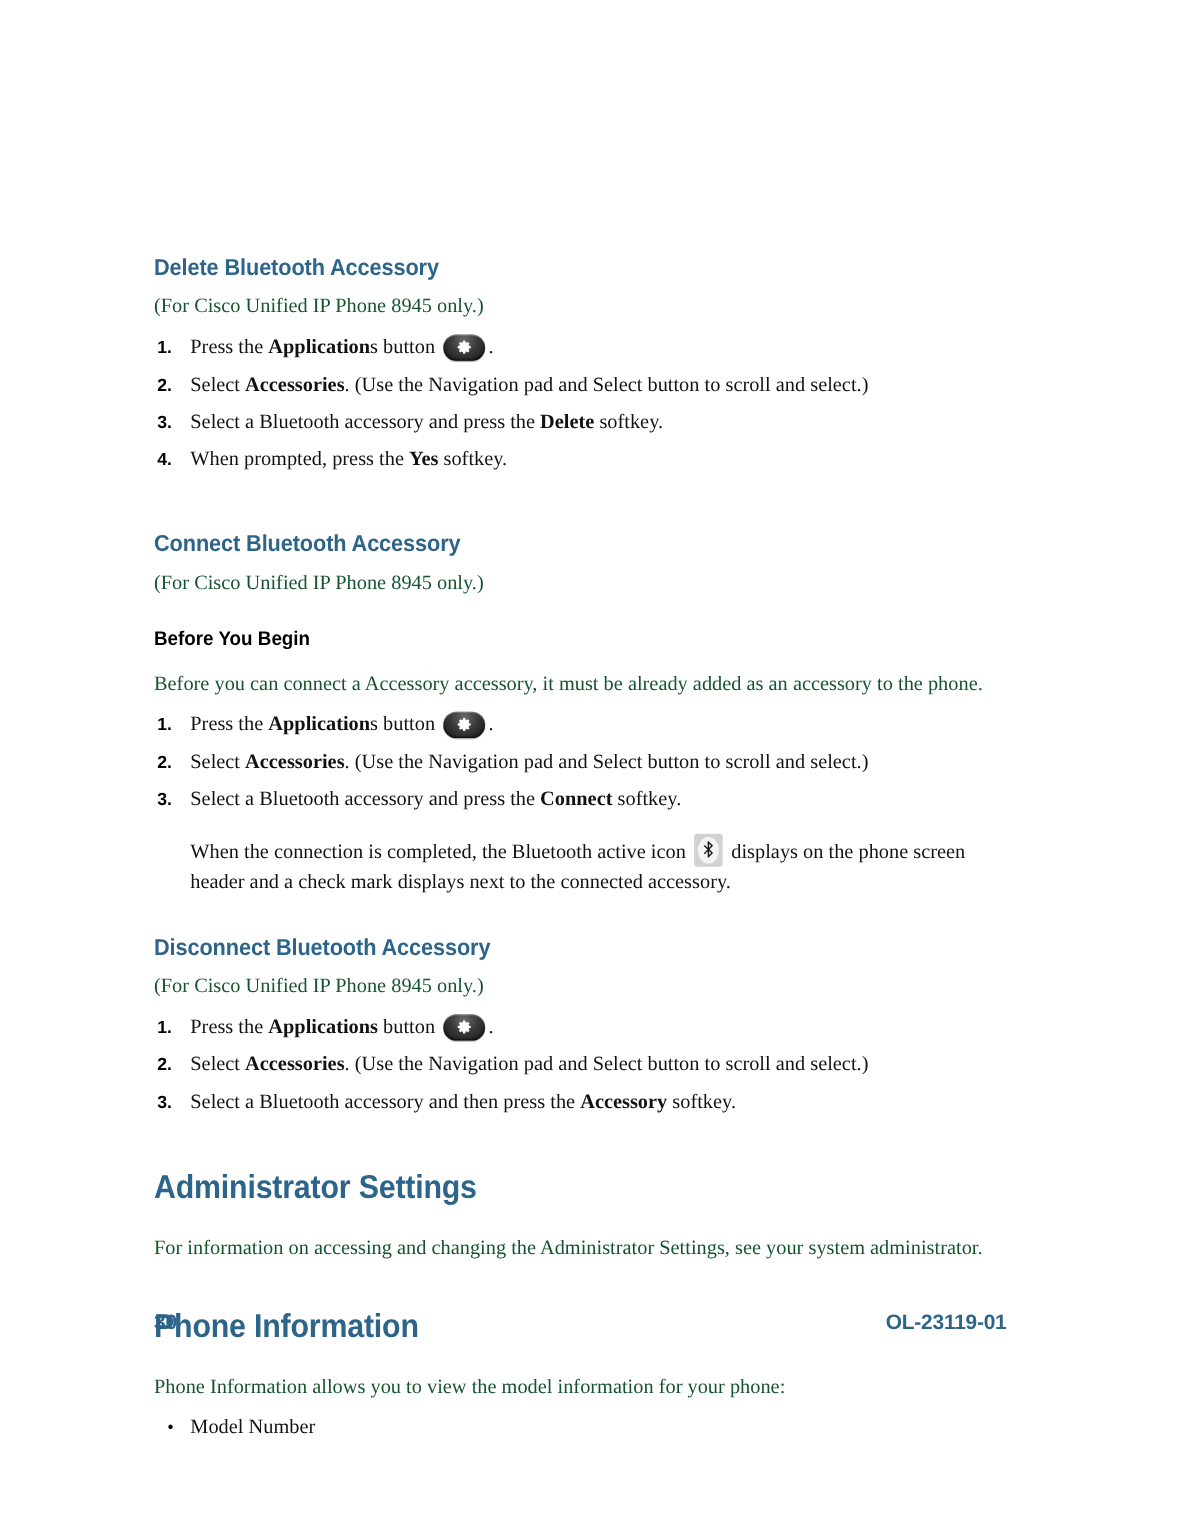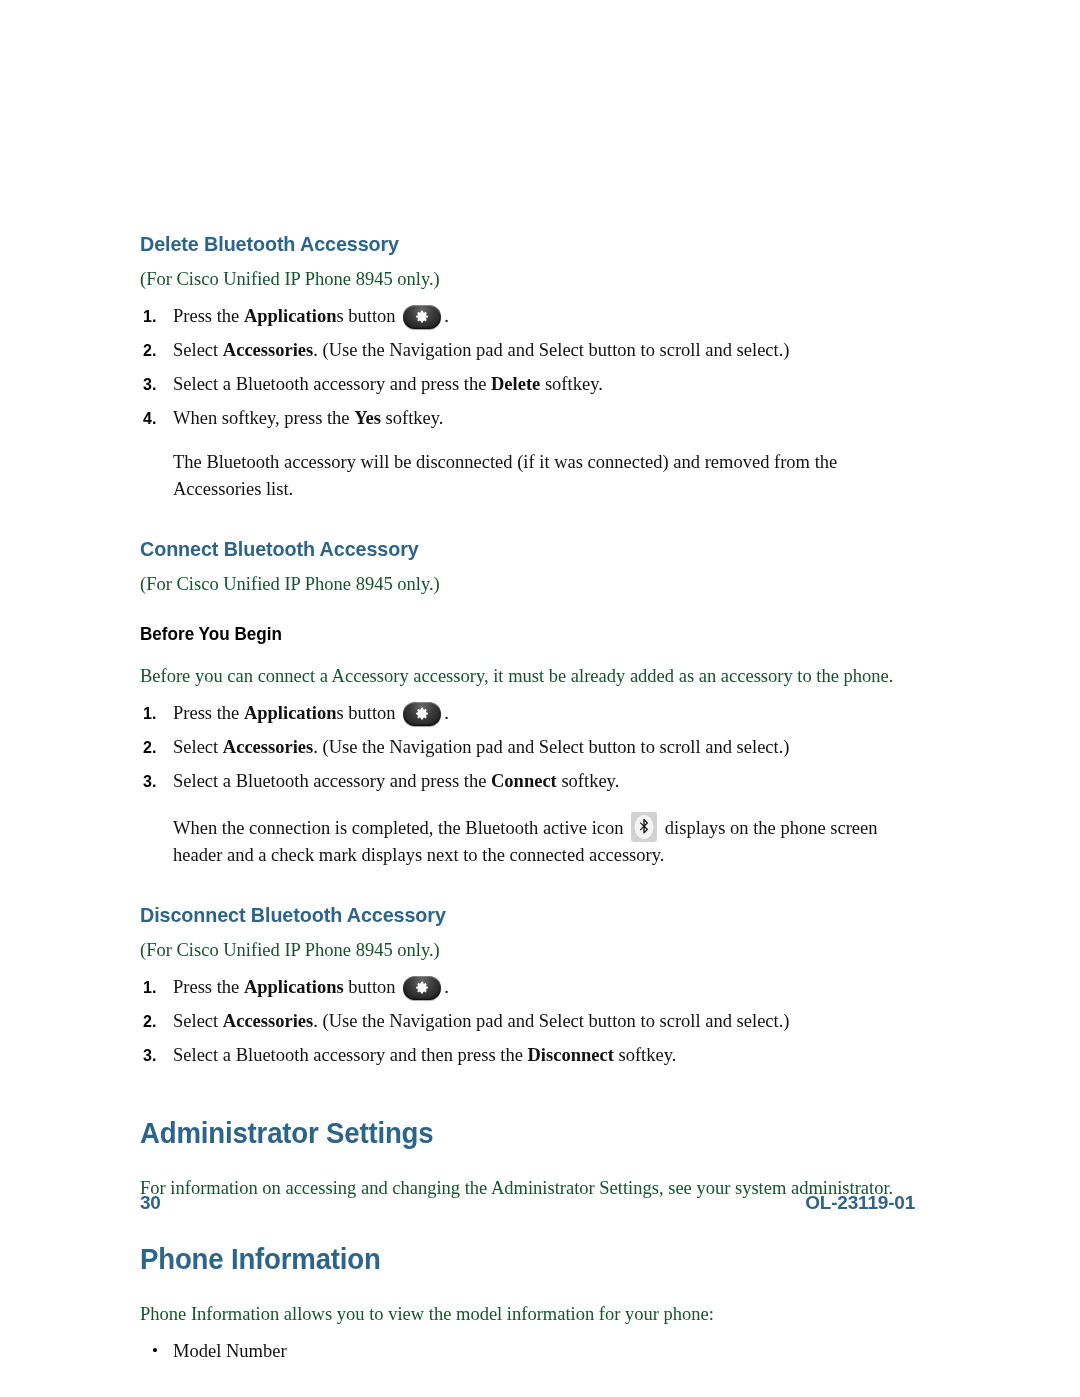--- a/index.html
+++ b/index.html
@@ -234,25 +234,24 @@
               <path fill="#ffffff" d="M13.55 2h-3.1l-.4 2.35a8 8 0 0 0-1.7.7L6.5 3.7 4.3 5.9l1.35 1.85a8 8 0 0 0-.7 1.7L2.6 9.85v3.1l2.35.4c.17.6.4 1.17.7 1.7L4.3 16.9l2.2 2.2 1.85-1.35c.53.3 1.1.53 1.7.7l.4 2.35h3.1l.4-2.35c.6-.17 1.17-.4 1.7-.7l1.85 1.35 2.2-2.2-1.35-1.85c.3-.53.53-1.1.7-1.7l2.35-.4v-3.1l-2.35-.4a8 8 0 0 0-.7-1.7L19.7 5.9l-2.2-2.2-1.85 1.35a8 8 0 0 0-1.7-.7L13.55 2z"></path>
             </svg></span><span>.</span>
       </li>
       <li>
         <span class="num">2.</span><span>Select </span><span class="b">Accessories</span><span>. (Use the Navigation pad and Select button to scroll and select.)</span>
       </li>
       <li>
         <span class="num">3.</span><span>Select a Bluetooth accessory and press the </span><span class="b">Delete</span><span> softkey.</span>
       </li>
       <li>
-        <span class="num">4.</span><span>When softkey, press the </span><span class="b">Yes</span><span> softkey.</span>
+        <span class="num">4.</span><span>When prompted, press the </span><span class="b">Yes</span><span> softkey.</span>
       </li>
     </ol>
     <div class="gap-sm"></div>
-    <div class="cont-para">The Bluetooth accessory will be disconnected (if it was connected) and removed from the Accessories list.</div>
 
     <div class="gap-xl"></div>
 
     <h2 class="section-heading">Connect Bluetooth Accessory</h2>
     <div class="gap-sm"></div>
     <p class="body-text">(For Cisco Unified IP Phone 8945 only.)</p>
     <div class="gap-lg"></div>
     <h3 class="subsection-heading">Before You Begin</h3>
     <div class="gap-md"></div>
     <p class="body-text">Before you can connect a Accessory accessory, it must be already added as an accessory to the phone.</p>
@@ -288,21 +287,21 @@
       <li>
         <span class="num">1.</span><span>Press the </span><span class="b">Applications</span><span> button </span><span class="icon-applications"><svg width="15" height="15" viewBox="0 0 24 24">
               <path fill="#ffffff" d="M12 8.2a3.8 3.8 0 1 0 0 7.6 3.8 3.8 0 0 0 0-7.6zm0 5.6a1.8 1.8 0 1 1 0-3.6 1.8 1.8 0 0 1 0 3.6z"></path>
               <path fill="#ffffff" d="M13.55 2h-3.1l-.4 2.35a8 8 0 0 0-1.7.7L6.5 3.7 4.3 5.9l1.35 1.85a8 8 0 0 0-.7 1.7L2.6 9.85v3.1l2.35.4c.17.6.4 1.17.7 1.7L4.3 16.9l2.2 2.2 1.85-1.35c.53.3 1.1.53 1.7.7l.4 2.35h3.1l.4-2.35c.6-.17 1.17-.4 1.7-.7l1.85 1.35 2.2-2.2-1.35-1.85c.3-.53.53-1.1.7-1.7l2.35-.4v-3.1l-2.35-.4a8 8 0 0 0-.7-1.7L19.7 5.9l-2.2-2.2-1.85 1.35a8 8 0 0 0-1.7-.7L13.55 2z"></path>
             </svg></span><span>.</span>
       </li>
       <li>
         <span class="num">2.</span><span>Select </span><span class="b">Accessories</span><span>. (Use the Navigation pad and Select button to scroll and select.)</span>
       </li>
       <li>
-        <span class="num">3.</span><span>Select a Bluetooth accessory and then press the </span><span class="b">Disconnect</span><span> softkey.</span>
+        <span class="num">3.</span><span>Select a Bluetooth accessory and then press the </span><span class="b">Accessory</span><span> softkey.</span>
       </li>
     </ol>
 
     <div style="height:40px"></div>
 
     <h1 class="chapter-heading">Administrator Settings</h1>
     <div class="gap-lg"></div>
     <p class="body-text">For information on accessing and changing the Administrator Settings, see your system administrator.</p>
 
     <div style="height:40px"></div>

